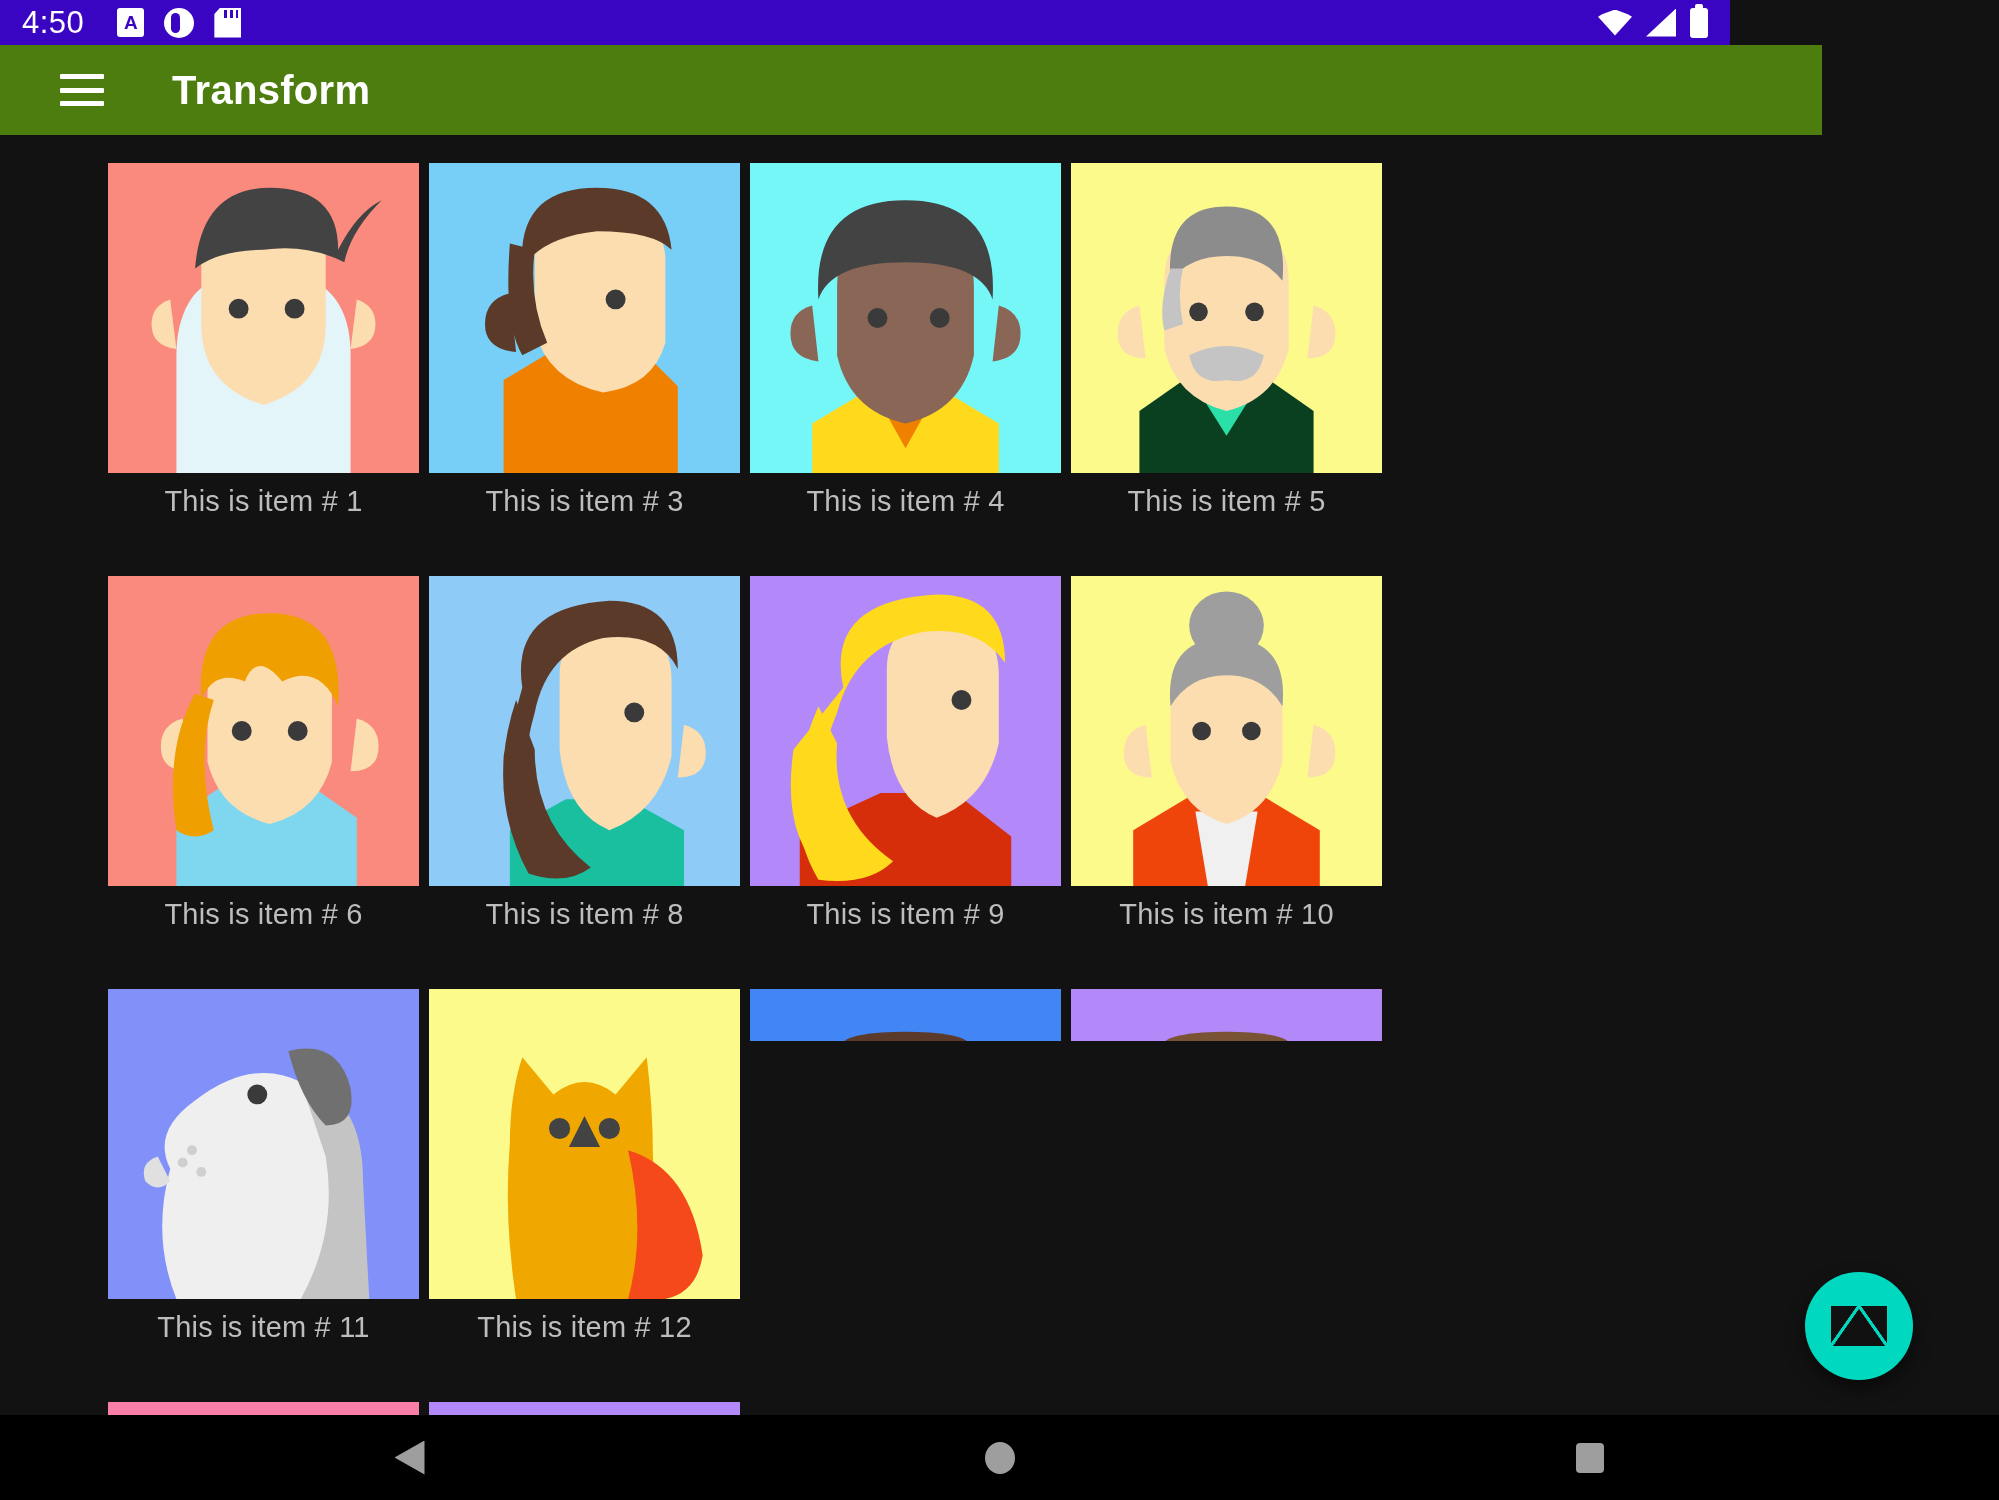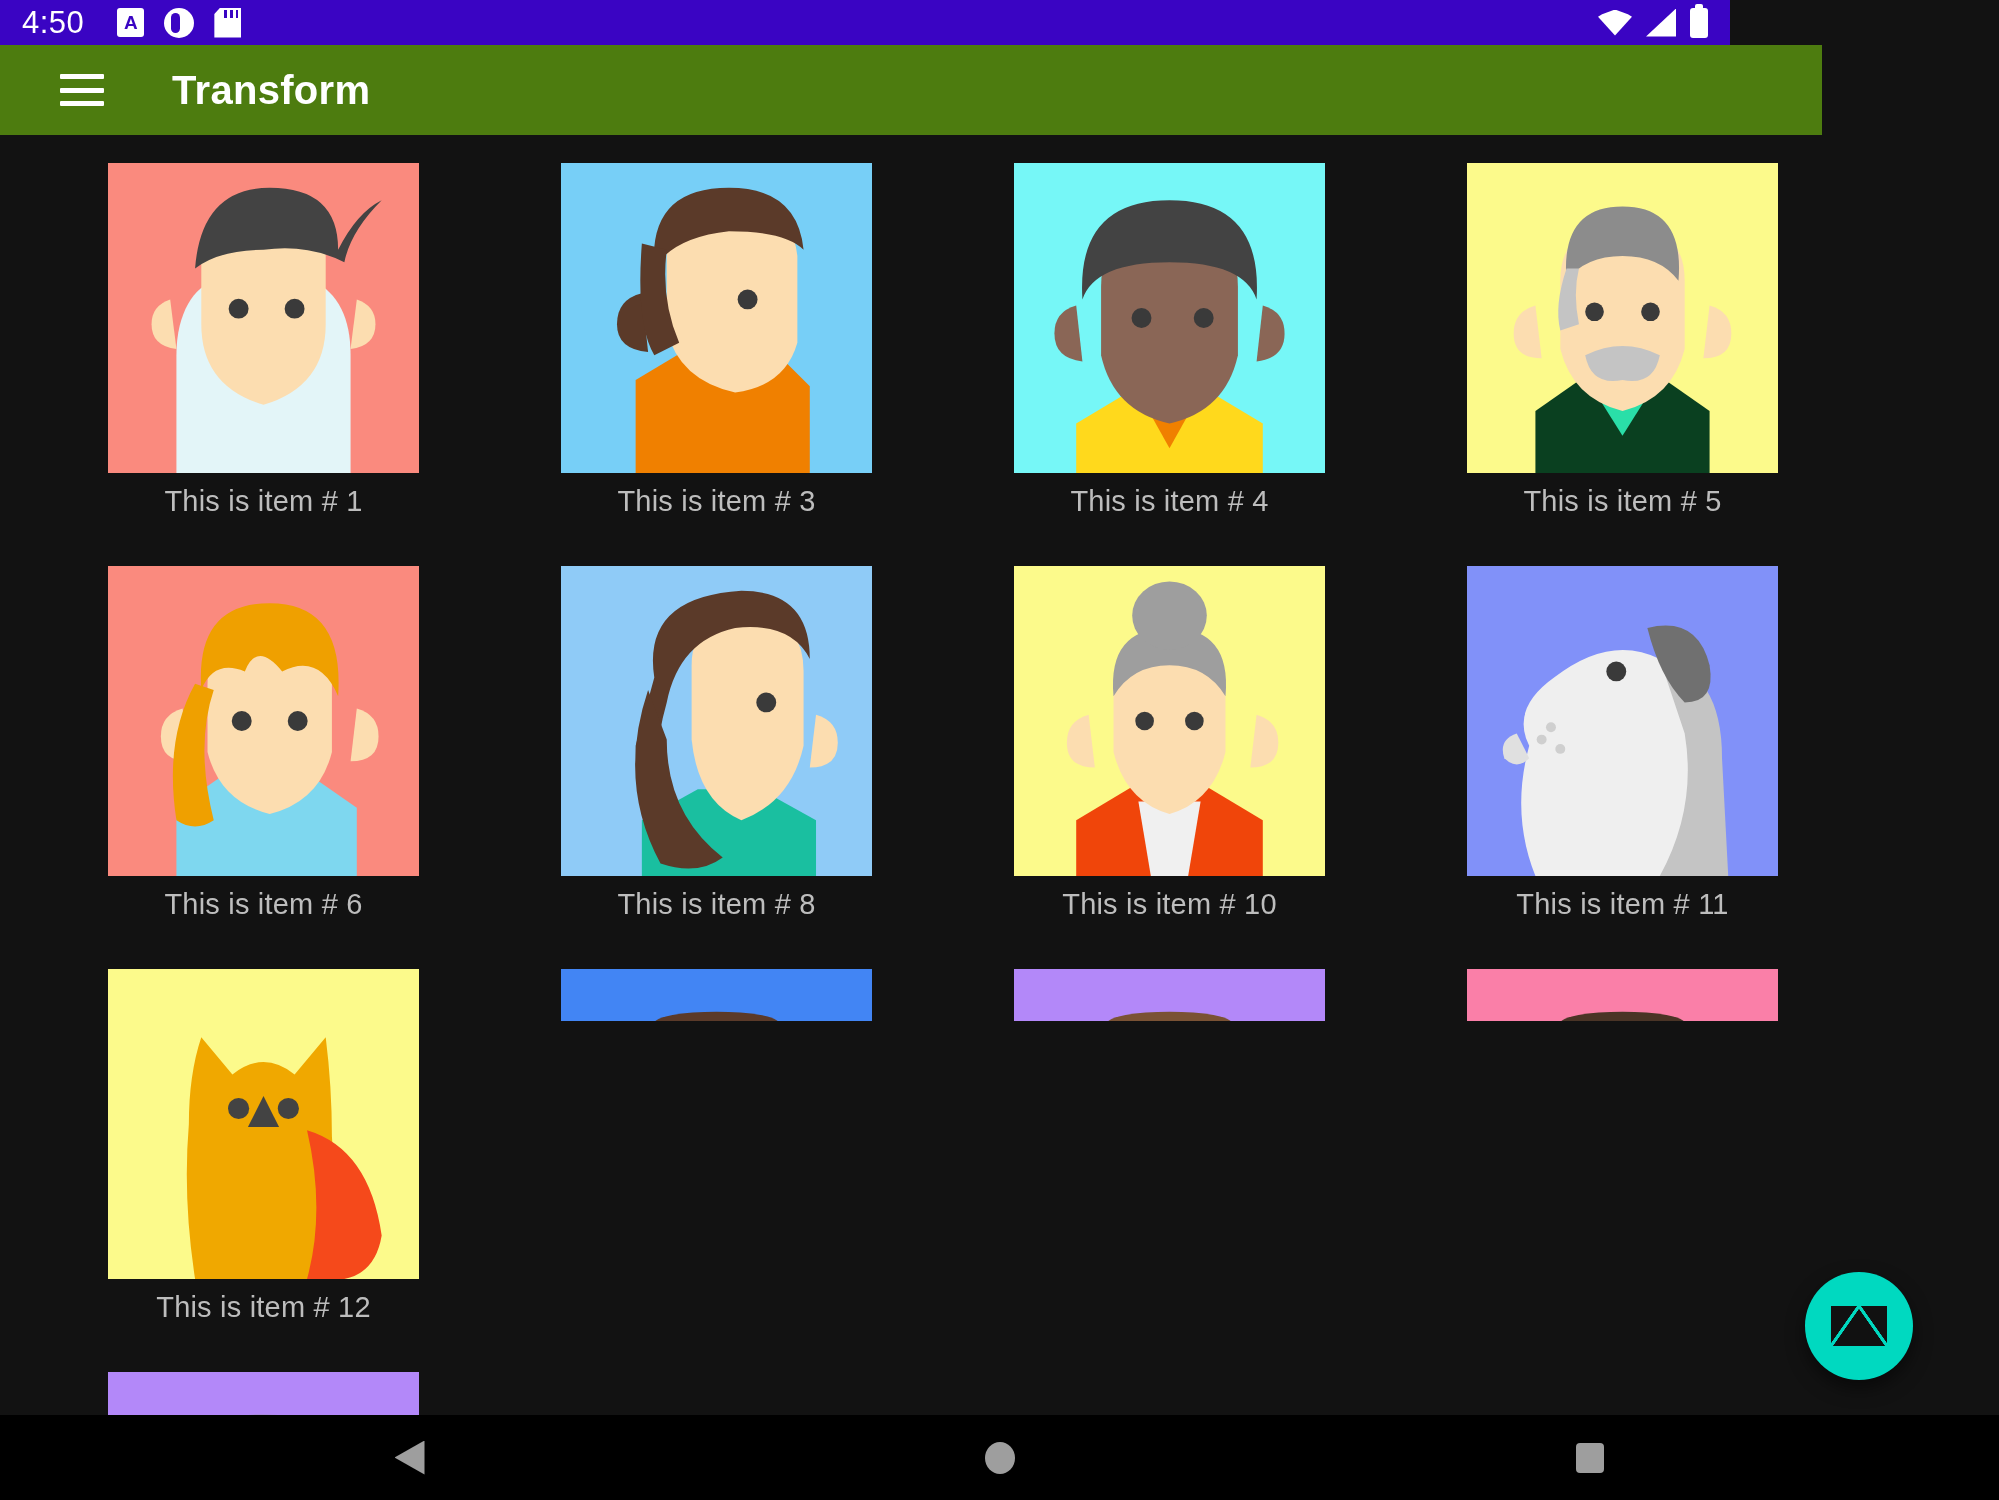--- a/index.html
+++ b/index.html
@@ -61,20 +61,21 @@
   .grid-scroll{
     position:absolute; top:135px; left:0; width:1999px; height:1280px;
     background:#121212; overflow:hidden;
   }
   .grid{
     display:grid;
     grid-template-columns:repeat(4, 311px);
     column-gap:142px;
     row-gap:0;
     padding:28px 0 0 108px;
+    gap:10px;
   }
   .cell{ width:311px; }
   .thumb{ width:311px; height:310px; position:relative; overflow:hidden; }
   .caption{
     color:#BDBDBD; font-size:29px; text-align:center;
     padding:12px 0 48px 0; letter-spacing:.2px;
   }
 
   
   .fab{
@@ -212,20 +213,31 @@
         <path d="M26 82 L44 72 L64 72 L82 82 L82 100 L26 100 Z" fill="#1ABFA0"></path>
         <path d="M42 32 Q42 16 60 16 Q78 16 78 34 L78 58 Q74 76 58 82 Q44 76 42 56 Z" fill="#FCDDB0"></path>
         <path d="M30 36 Q26 10 58 8 Q80 8 80 30 Q74 18 56 20 Q38 24 34 44 Q26 72 38 94 Q24 86 24 58 Z" fill="#5B3A29"></path>
         <path d="M28 40 Q18 70 32 96 Q44 100 52 94 Q34 80 34 56 Z" fill="#5B3A29"></path>
         <path d="M82 48 q7 2 7 9 q0 8 -9 8 z" fill="#FCDDB0"></path>
         <circle cx="66" cy="44" r="3.2" fill="#3A3A3A"></circle>
             </svg></div>
           <div class="caption">This is item # 8</div>
         </div>
         <div class="cell">
+          <div class="thumb" style="background: rgb(179, 136, 249);"><svg viewBox="0 0 100 100" width="100%" height="100%" preserveAspectRatio="none" shape-rendering="geometricPrecision">
+            <rect width="100" height="100" fill="#B388F9"></rect>
+        <path d="M16 82 L42 70 L66 70 L84 84 L84 100 L16 100 Z" fill="#D62D0A"></path>
+        <path d="M44 30 Q44 14 62 14 Q80 14 80 32 L80 54 Q76 72 60 78 Q46 72 44 52 Z" fill="#FCDDB0"></path>
+        <path d="M30 36 Q24 8 60 6 Q82 6 82 28 Q74 16 56 18 Q34 22 28 44 Q16 74 24 96 Q10 84 14 56 Z" fill="#FFD91C"></path>
+        <path d="M22 42 Q8 74 22 98 Q38 100 46 92 Q26 78 28 54 Z" fill="#FFD91C"></path>
+        <circle cx="68" cy="40" r="3.2" fill="#3A3A3A"></circle>
+            </svg></div>
+          <div class="caption">This is item # 9</div>
+        </div>
+        <div class="cell">
           <div class="thumb" style="background: rgb(252, 250, 139);"><svg viewBox="0 0 100 100" width="100%" height="100%" preserveAspectRatio="none" shape-rendering="geometricPrecision">
             <rect width="100" height="100" fill="#FCFA8B"></rect>
         <path d="M20 82 L40 70 L60 70 L80 82 L80 100 L20 100 Z" fill="#F0450A"></path>
         <path d="M40 76 L44 100 L56 100 L60 76 Z" fill="#F0F0F0"></path>
         <path d="M32 40 Q32 22 50 22 Q68 22 68 40 L68 60 Q64 76 50 80 Q36 76 32 60 Z" fill="#FCDDB0"></path>
         <path d="M24 48 q-7 2 -7 9 q0 8 9 8 z" fill="#FCDDB0"></path>
         <path d="M78 48 q7 2 7 9 q0 8 -9 8 z" fill="#FCDDB0"></path>
         <path d="M32 42 Q30 20 50 20 Q70 20 68 42 Q62 32 50 32 Q38 32 32 42 Z" fill="#9E9E9E"></path>
         <ellipse cx="50" cy="16" rx="12" ry="11" fill="#9E9E9E"></ellipse>
         <circle cx="42" cy="50" r="3" fill="#3A3A3A"></circle>

